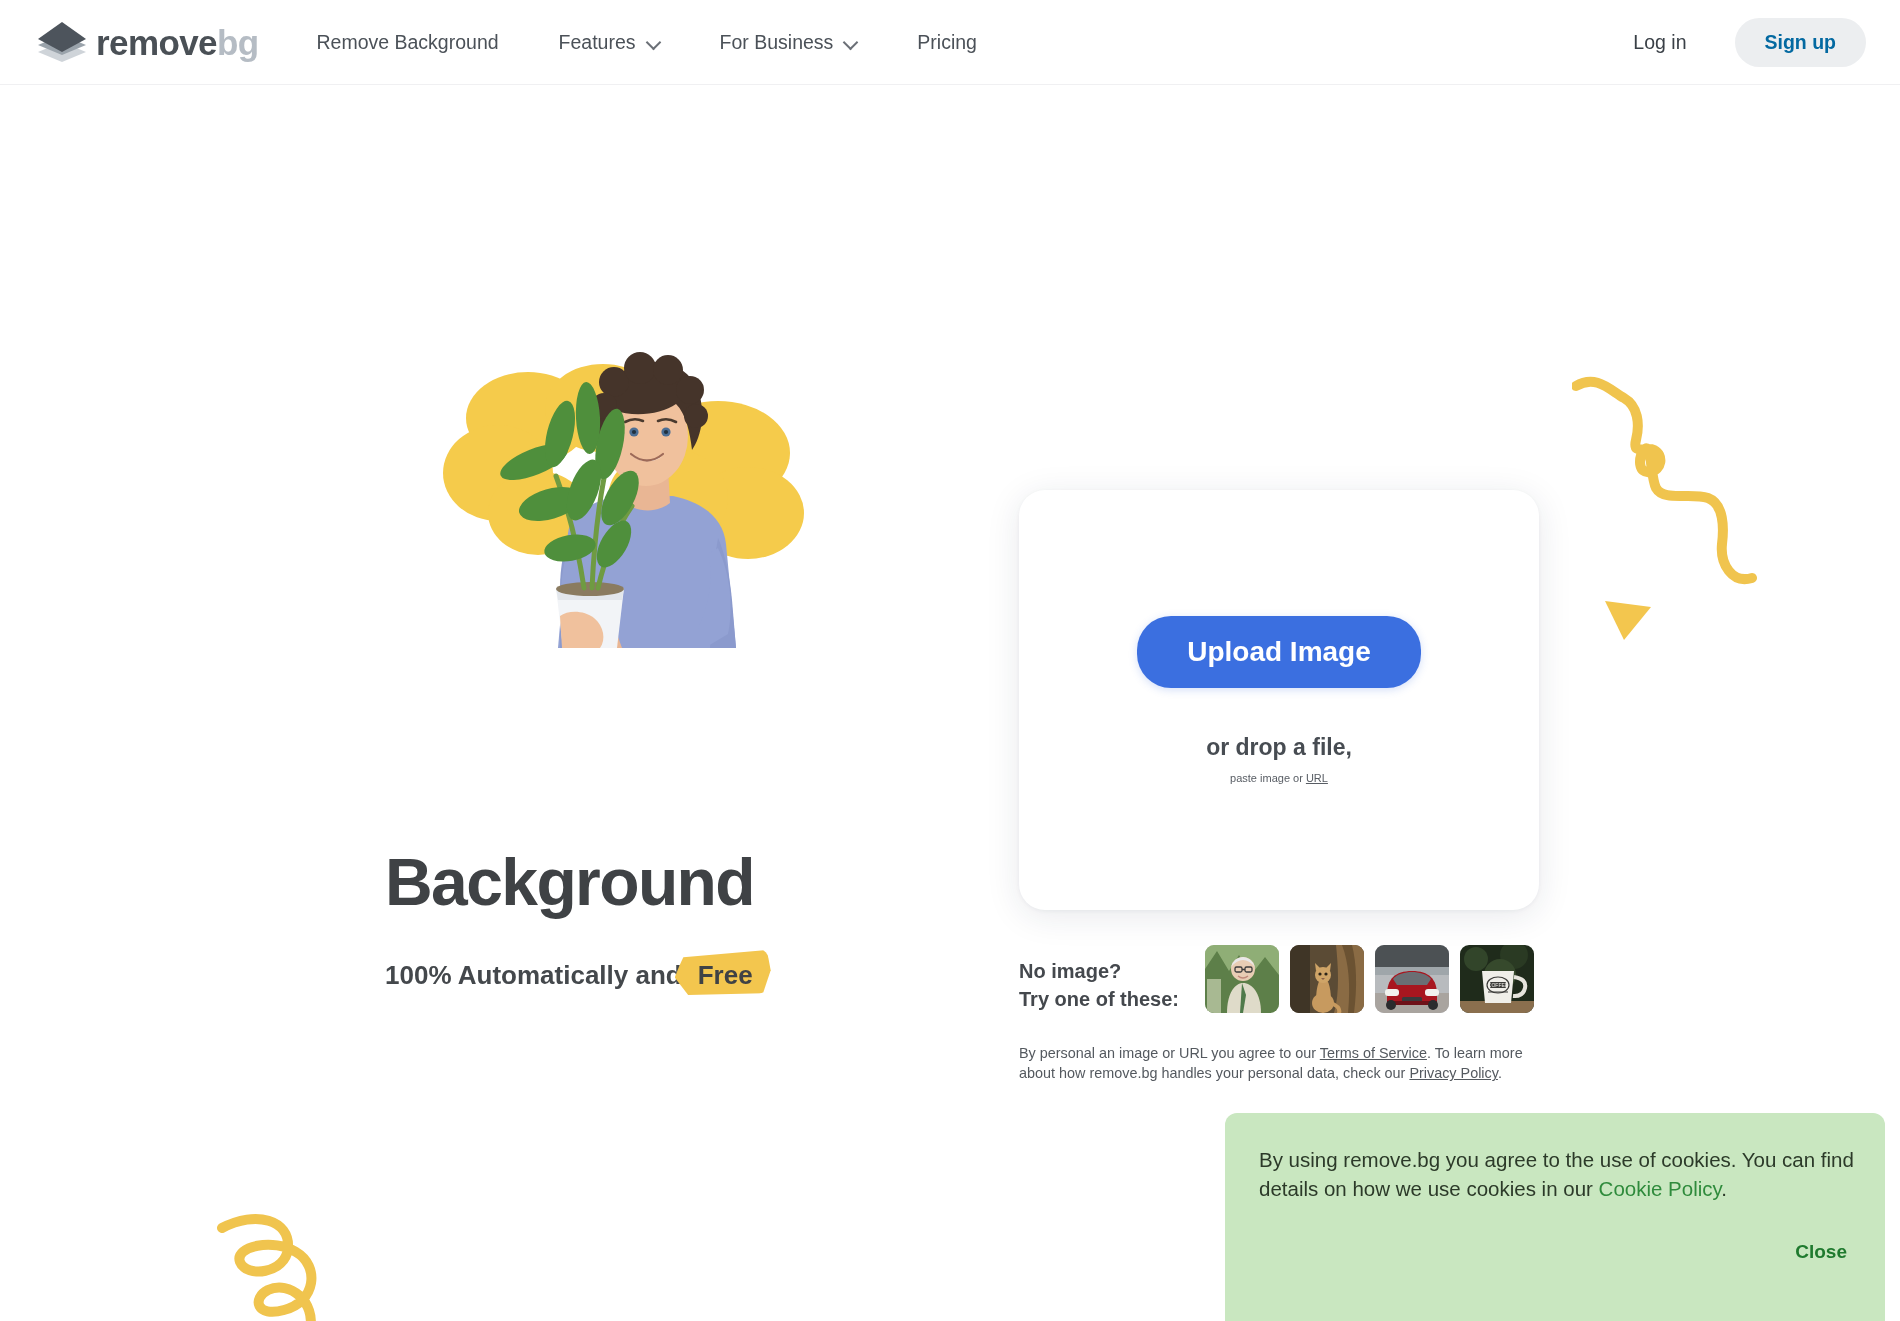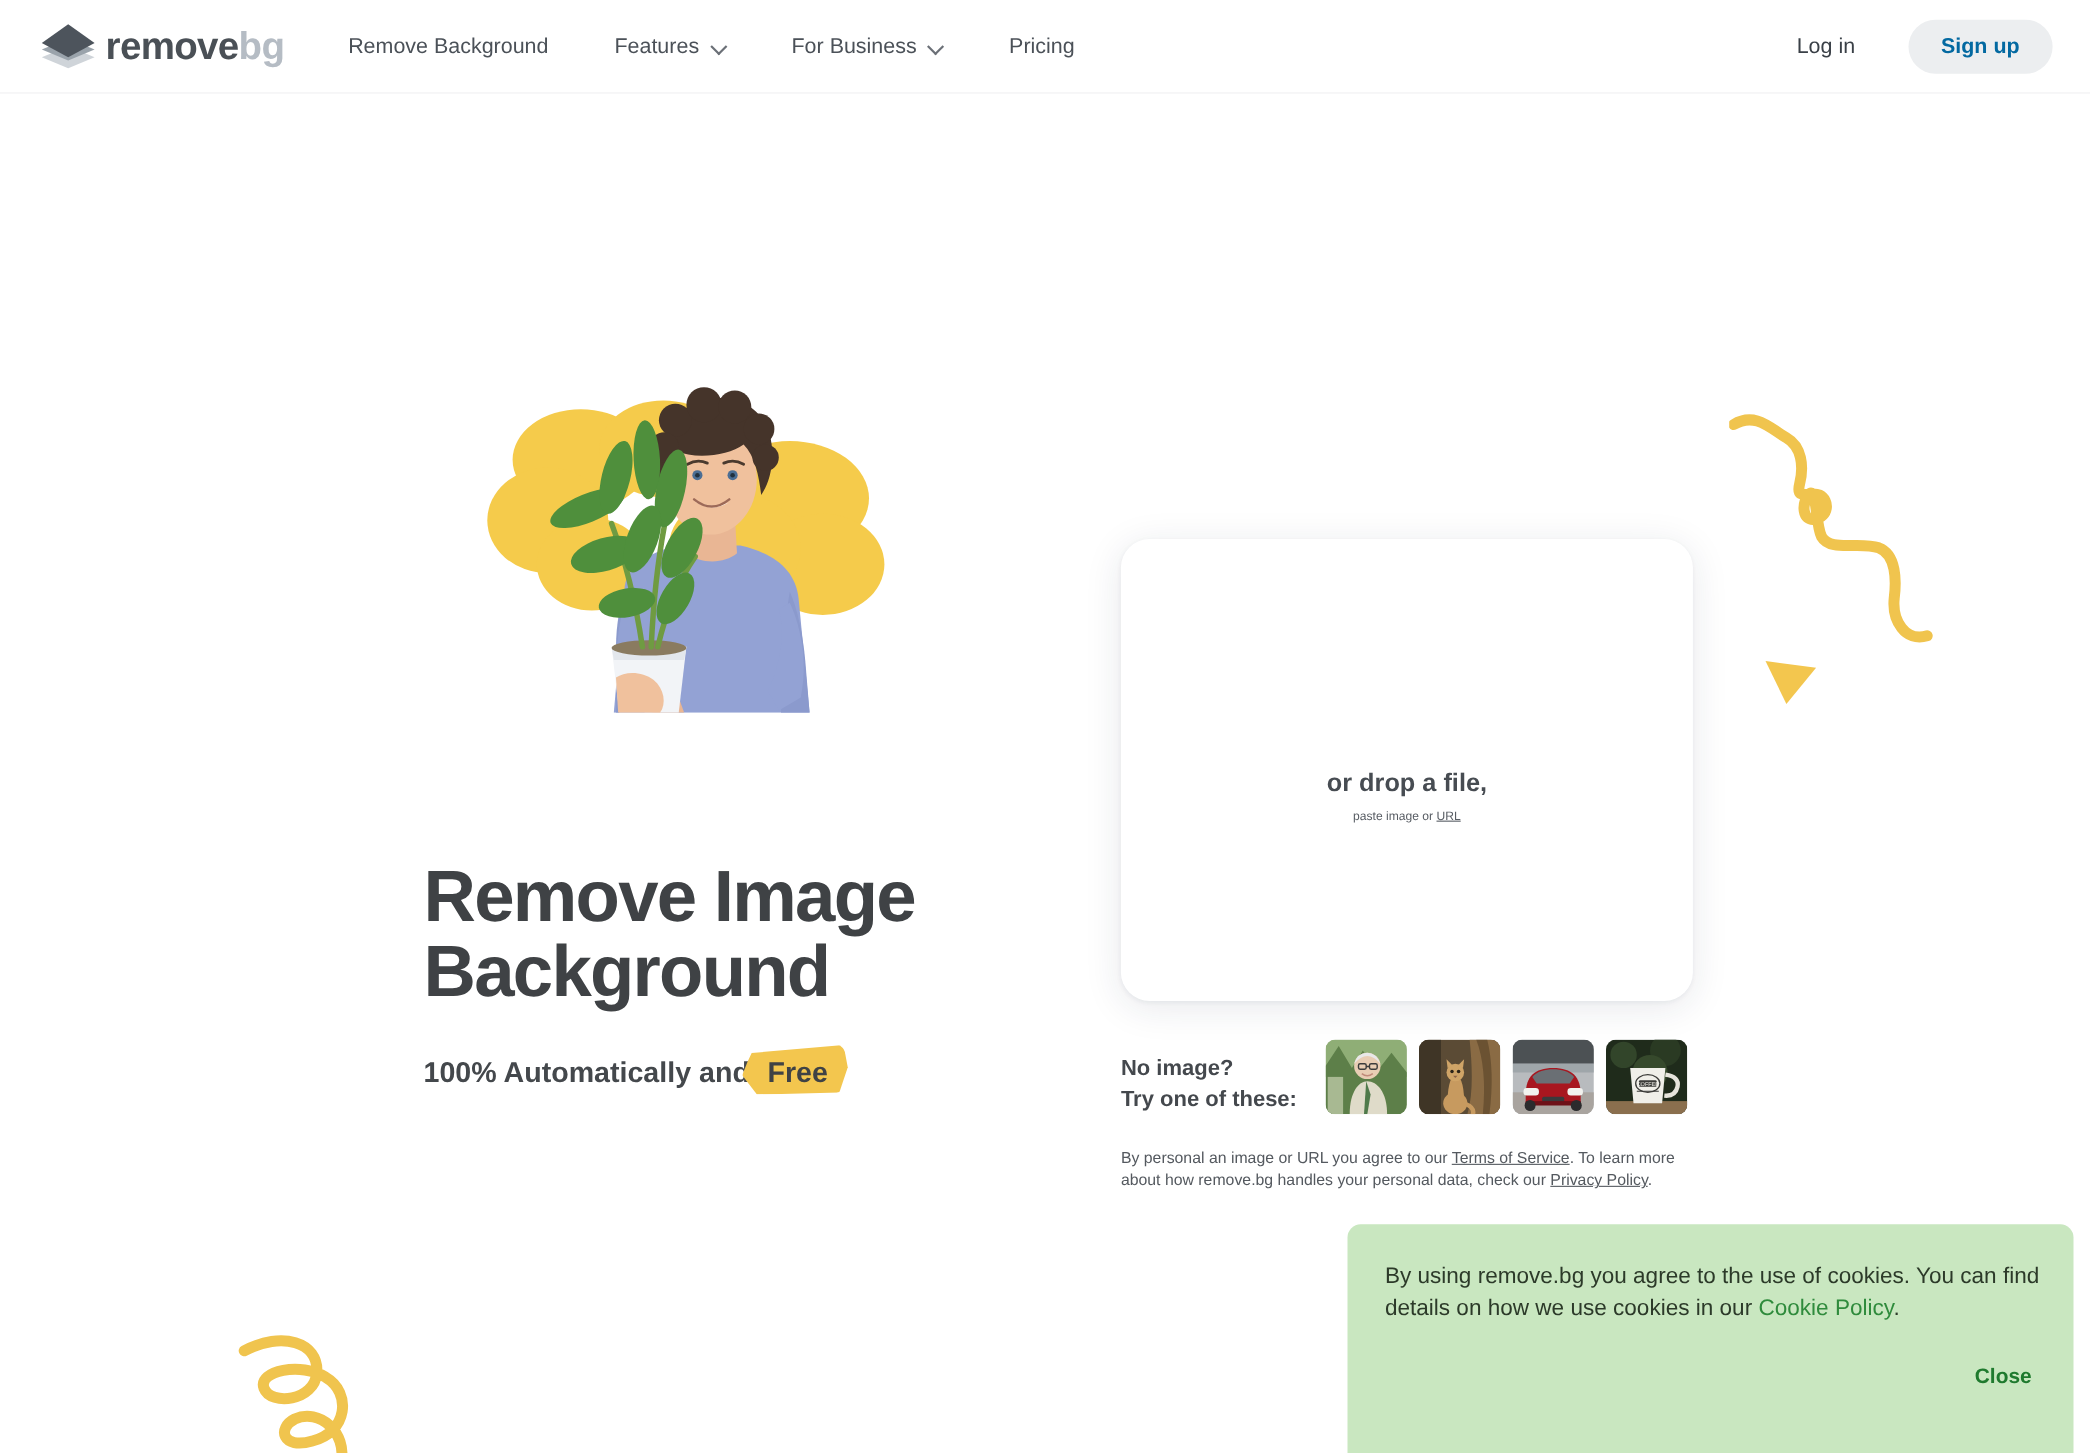--- a/index.html
+++ b/index.html
@@ -235,21 +235,21 @@
           <ellipse cx="202" cy="150" rx="14" ry="30" transform="rotate(28 202 150)"></ellipse>
           <ellipse cx="152" cy="200" rx="26" ry="13" transform="rotate(-10 152 200)"></ellipse>
           <ellipse cx="196" cy="196" rx="13" ry="26" transform="rotate(30 196 196)"></ellipse>
         </g>
 
         <path d="M142 268 C150 262 166 262 176 270 C186 278 188 292 182 300 L144 300 Z" fill="#f0c19d"></path>
       </svg>
     </div>
 
     <h1 class="hero-title">
-      <span>Remove Image</span><br>
+      <br>
       <span>Background</span>
     </h1>
 
     <div class="hero-sub">
       <span>100% Automatically and</span>
       <span class="hl-wrap">
         <span class="hl-brush"></span>
         <span class="hl-text">Free</span>
       </span>
     </div>
@@ -266,20 +266,21 @@
       <path d="M4 18 C24 6 38 22 52 30 C66 38 68 56 64 72 C60 88 74 78 82 82 C92 87 90 102 78 104 C66 106 66 90 72 82 C80 72 78 108 84 120 C92 134 118 124 136 130 C152 136 152 160 150 176 C148 196 160 216 180 210" stroke="#f0c44e" stroke-width="10" fill="none" stroke-linecap="round" stroke-linejoin="round"></path>
     </svg>
   </div>
   <div class="tri-right">
     <svg width="52" height="46" viewBox="0 0 52 46">
       <path d="M3 6 L49 12 L22 45 Z" fill="#f3c64e"></path>
     </svg>
   </div>
 
   <div class="upload-card">
+    <button class="upload-btn">Upload Image</button>
     <div class="drop-line">or drop a file,</div>
     <div class="paste-line">
       <span>paste image or </span><a>URL</a>
     </div>
   </div>
 
   <div class="samples">
     <div class="samples-label">
       <span>No image?</span><br>
       <span>Try one of these:</span>

